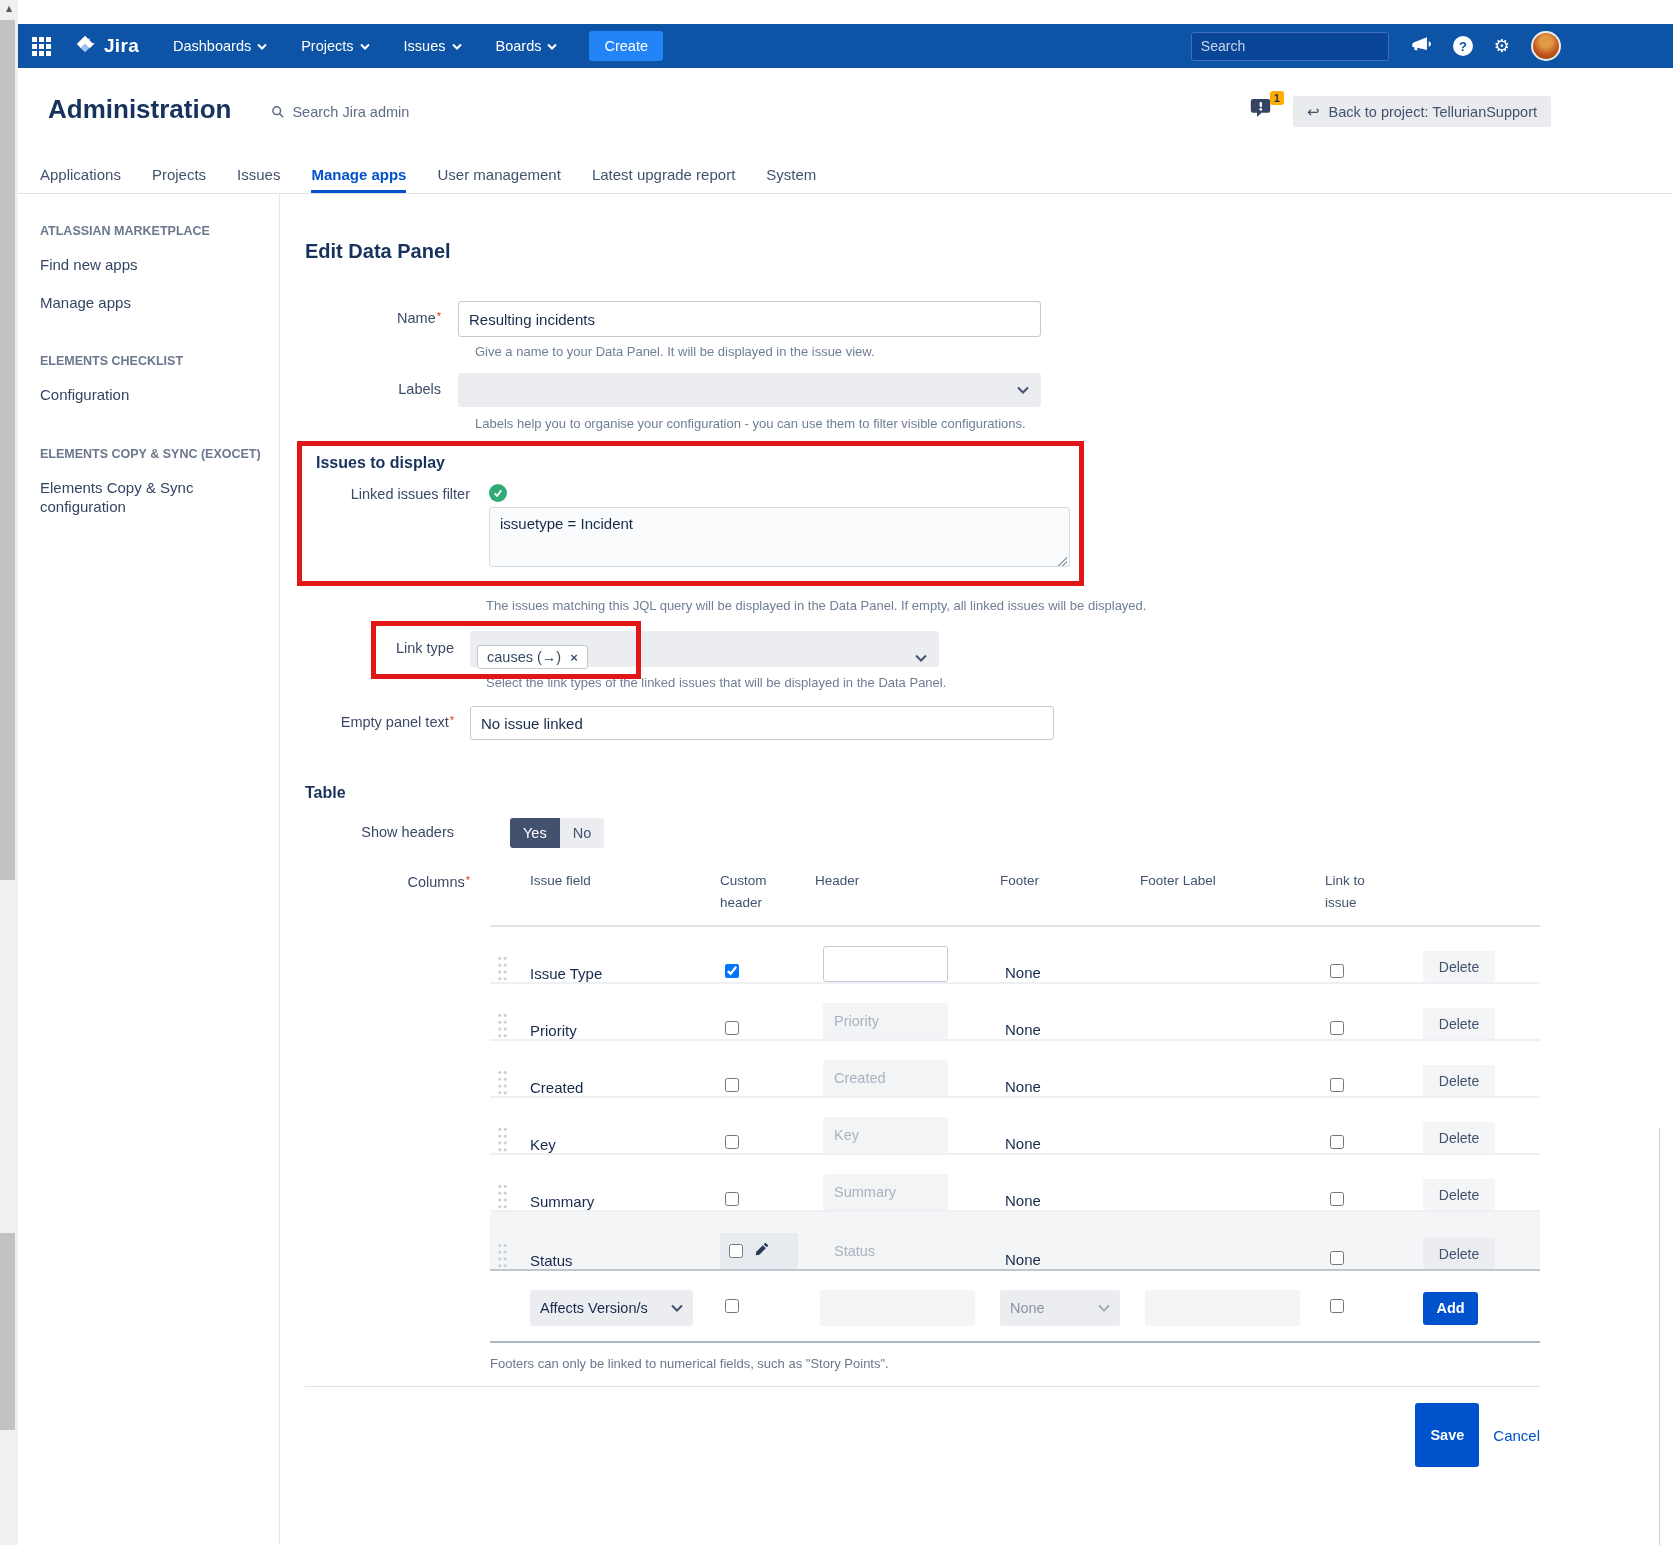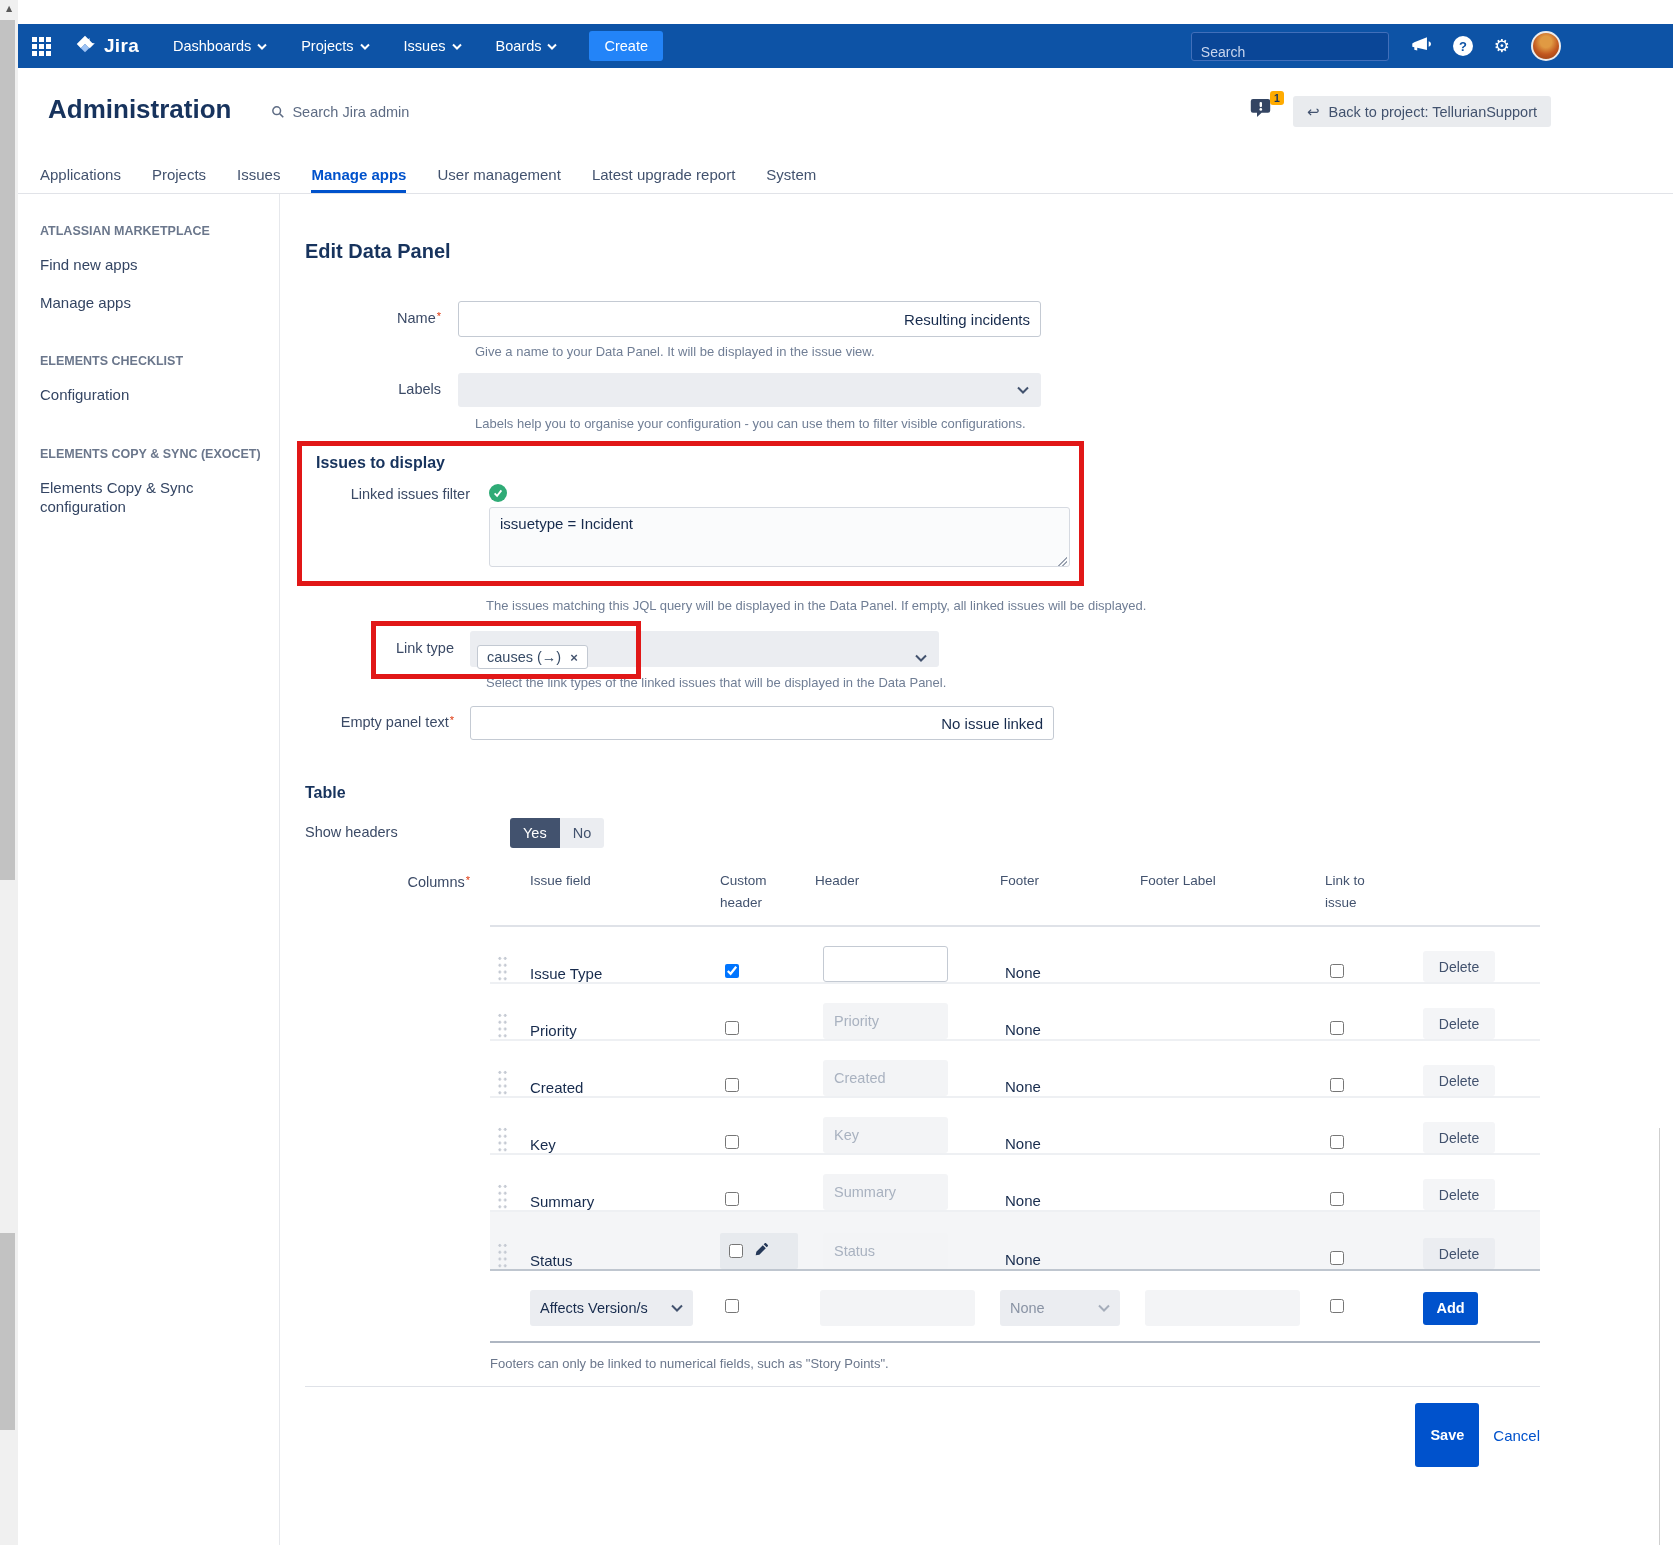--- a/index.html
+++ b/index.html
@@ -17,21 +17,21 @@
 
   
   .topnav { height:44px; background:#0d53a6; display:flex; align-items:center; padding-left:10px; }
   .appgrid { margin:0 4px; display:flex; align-items:center; cursor:pointer; }
   .logo { display:flex; align-items:center; gap:7px; margin:0 10px 0 18px; cursor:pointer; }
   .logo-text { color:#fff; font-size:19px; font-weight:600; letter-spacing:.3px; }
   .nav-menu { display:flex; gap:34px; margin-left:24px; }
   .nav-item { display:flex; align-items:center; gap:6px; color:#fff; font-size:14.5px; cursor:pointer; }
   .create-btn { margin-left:32px; background:#2384f8; color:#fff; font-size:14.5px; font-weight:500; padding:7px 15px; border-radius:3px; border:none; cursor:pointer; }
   .nav-right { margin-left:auto; margin-right:112px; display:flex; align-items:center; gap:21px; }
-  .nav-search { width:198px; height:29px; background:#0a4697; border:1px solid #416fba; border-radius:3px; display:flex; align-items:flex-end; padding:0 9px; }
+  .nav-search { width:198px; height:29px; background:#0a4697; border:1px solid #416fba; border-radius:3px; display:flex; align-items:center; padding:0 9px; }
   .nav-search input { flex:1; background:transparent; border:none; outline:none; color:#fff; font-size:14px; font-family:inherit; }
   .nav-search input::placeholder { color:#c9d6ee; }
   .help-circle { width:20px; height:20px; border-radius:50%; background:#fff; color:#0d53a6; font-size:13px; font-weight:700; display:flex; align-items:center; justify-content:center; cursor:pointer; }
   .gear { color:#fff; font-size:18px; font-family:"DejaVu Sans",sans-serif; cursor:pointer; line-height:1; }
   .avatar { width:30px; height:30px; border-radius:50%; border:2px solid #ececec; background:radial-gradient(circle at 50% 34%, #e09a43 0 26%, #c2571f 58%, #8e3a14 100%); cursor:pointer; }
 
   
   .admin-header { display:flex; align-items:flex-start; padding:26px 122px 0 30px; height:96px; }
   .admin-title { font-size:26px; font-weight:600; color:#17335d; }
   .search-admin { margin:10px 0 0 40px; display:flex; align-items:center; gap:7px; color:#5E6C84; font-size:14.5px; cursor:pointer; }
@@ -51,21 +51,21 @@
   .sb-head { font-size:12.5px; font-weight:700; color:#6B778C; margin-bottom:17px; }
   .sb-item { font-size:15px; color:#344563; margin-bottom:18px; width:228px; line-height:1.3; cursor:pointer; }
   .sb-gap { height:24px; }
 
   .main { flex:1; position:relative; padding:22px 0 0 25px; }
   .form-title { font-size:20px; font-weight:700; color:#17335d; margin-top:24px; }
 
   .frow { display:flex; }
   .flabel { width:153px; flex-shrink:0; text-align:right; padding:9px 17px 0 0; font-size:14.5px; color:#3b4a66; }
   .req { color:#DE350B; font-size:11px; vertical-align:top; margin-left:1px; }
-  .txt-input { height:36px; border:1px solid #c4cad3; border-radius:3px; background:#fff; padding:16px 10px; font-size:15px; color:#172B4D; font-family:inherit; outline:none;text-align:right; }
+  .txt-input { height:36px; border:1px solid #c4cad3; border-radius:3px; background:#fff; padding:16px 10px; font-size:15px; color:#172B4D; font-family:inherit; outline:none; }
   .w-big { width:583px; }
   .fhelp { font-size:13px; color:#707e95; }
   .sel { background:#ebedf1; border-radius:3px; display:flex; align-items:center; cursor:pointer; }
   .labels-sel { width:583px; height:34px; justify-content:flex-end; padding-right:12px; }
 
   .subtabs { display:flex; gap:27px; margin-top:33px; border-bottom:2px solid #eceef2; width:1235px; }
   .stab { font-size:15.5px; font-weight:600; color:#3b4a66; padding-bottom:9px; cursor:pointer; }
   .stab.active { color:#0052CC; border-bottom:3px solid #0052CC; margin-bottom:-2px; padding-bottom:8px; }
 
   
@@ -89,21 +89,21 @@
   .sel-chevron { margin-left:auto; }
   .redbox2 { position:absolute; left:66px; top:-10px; width:270px; height:58px; border:5px solid #e11717; pointer-events:none; z-index:5; }
   .help-ind { margin:8px 0 0 181px; }
 
   .empty-row { display:flex; margin-top:16px; }
   .empty-row .flabel3 { width:165px; flex-shrink:0; text-align:right; padding:8px 16px 0 0; font-size:14.5px; color:#3b4a66; }
   .empty-input { width:584px; height:34px; }
 
   .table-heading { margin-top:44px; font-size:16px; font-weight:700; color:#17335d; }
   .show-row { display:flex; margin-top:16px; }
-  .show-row .flabel3 { width:165px; text-align:left; padding:6px 16px 0 0; font-size:14.5px; color:#3b4a66; }
+  .show-row .flabel3 { width:165px; text-align:right; padding:6px 16px 0 0; font-size:14.5px; color:#3b4a66; }
   .toggle { display:flex; margin-left:40px; border-radius:3px; overflow:hidden; }
   .tg { font-size:14.5px; padding:7px 13px; cursor:pointer; }
   .tg-yes { background:#42526E; color:#fff; }
   .tg-no { background:#ebedf1; color:#42526E; }
 
   .cols-area { position:relative; margin-top:22px; }
   .cols-label { position:absolute; left:0; top:4px; width:165px; text-align:right; font-size:14.5px; color:#3b4a66; }
   .tbl { margin-left:185px; width:1050px; }
   .thead { display:flex; color:#42526E; font-size:13.5px; padding-bottom:12px; border-bottom:2px solid #dfe2e8; line-height:1.6; }
   .c-handle { width:40px; flex-shrink:0; }

